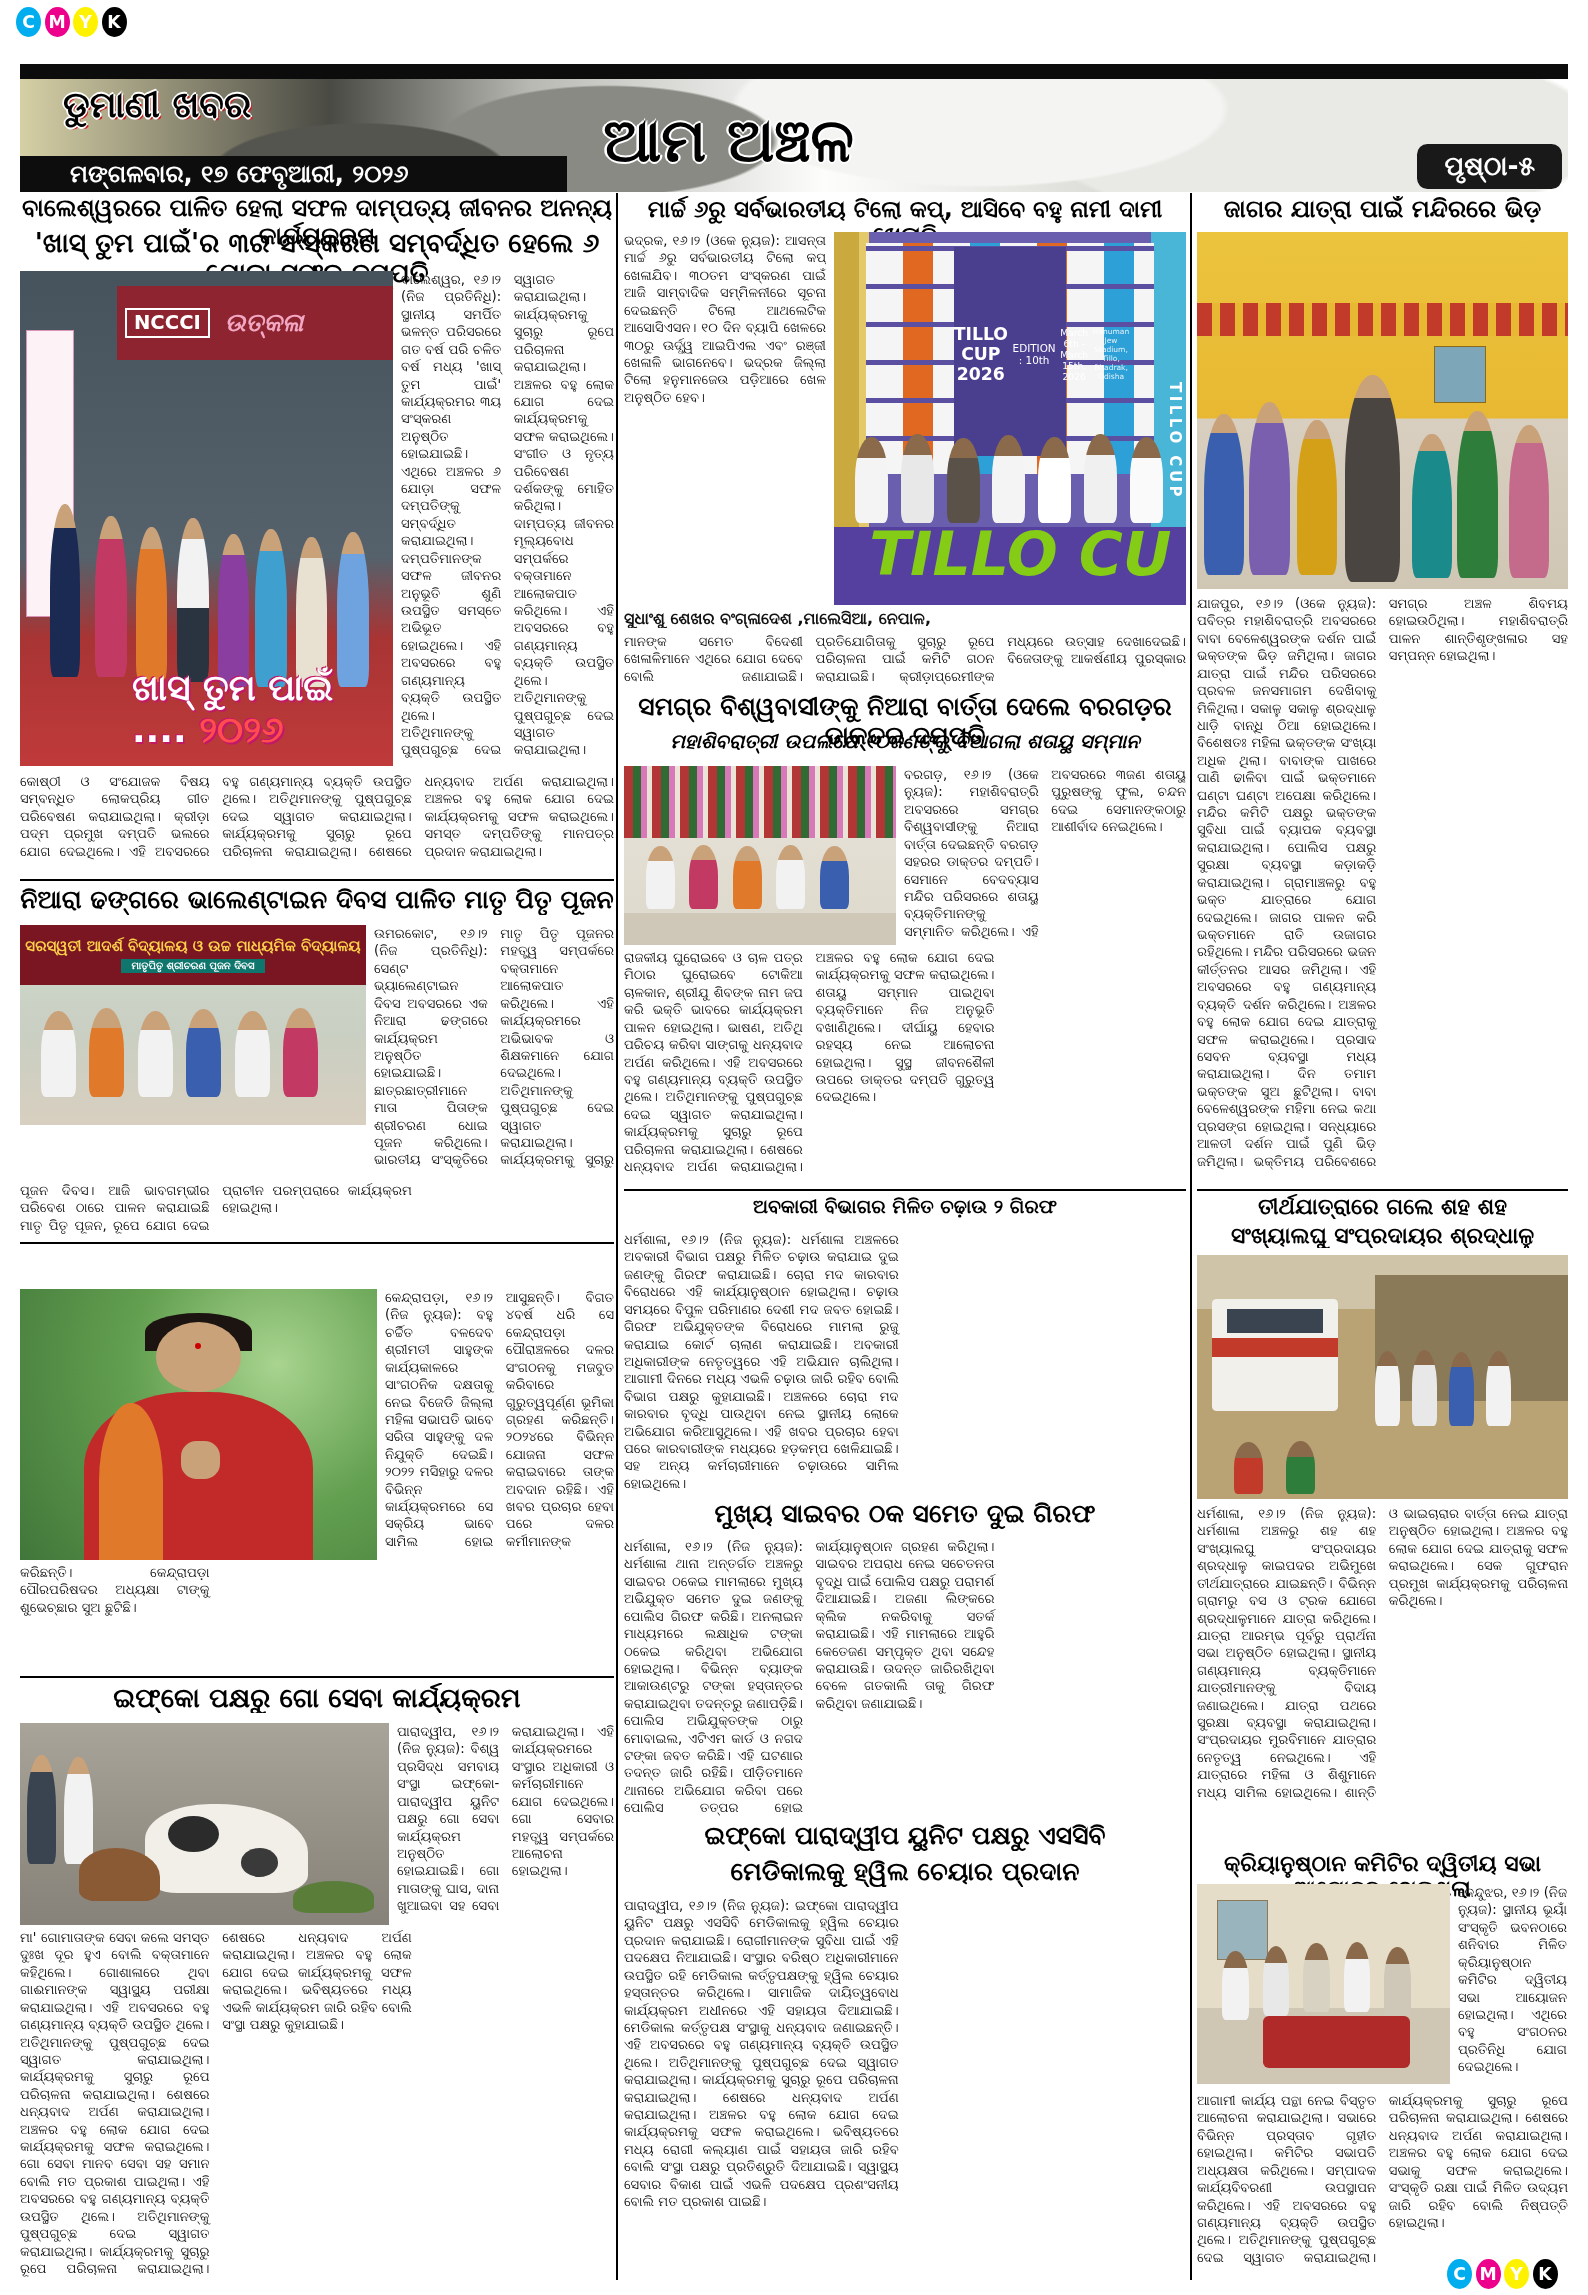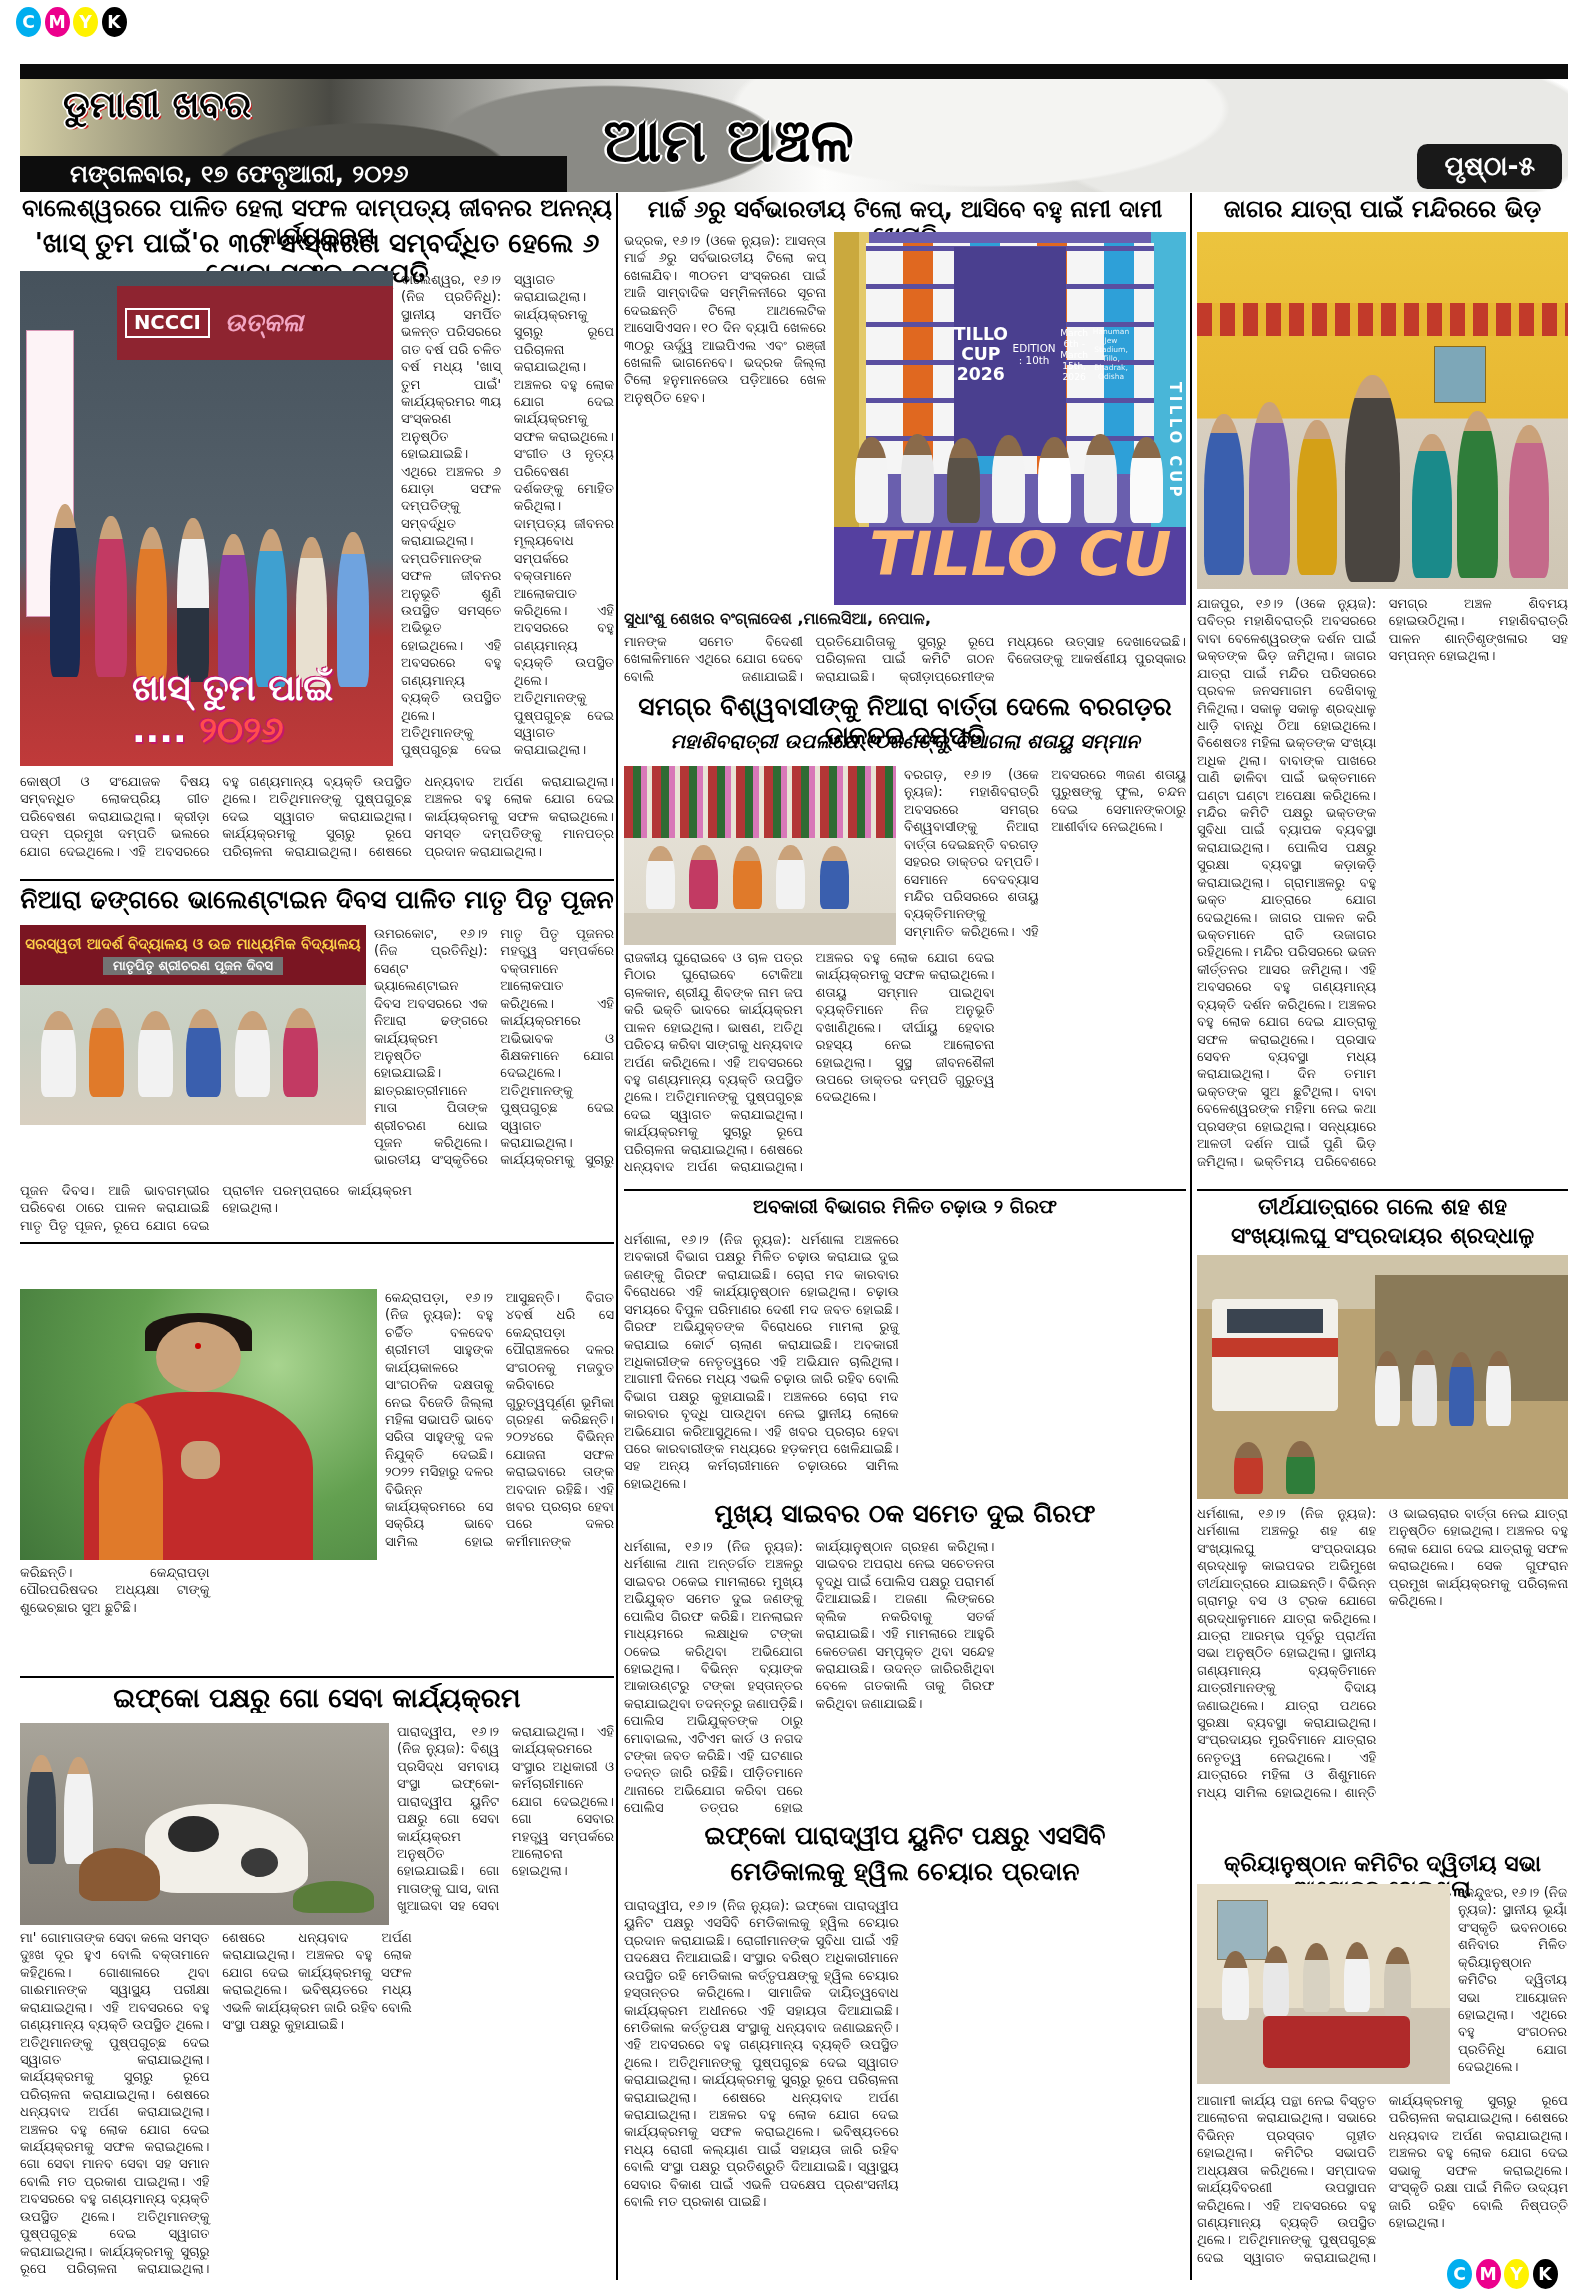--- a/index.html
+++ b/index.html
@@ -55,21 +55,21 @@
   .a1-utk{color:#f2a7c3;font-size:25px;font-weight:bold;font-style:italic}
   .a1-poster{position:absolute;left:1.5%;top:12%;width:13%;height:58%;background:#fdf3f6;border:1.2px solid #d895b5}
   .a1-caption{position:absolute;left:30%;bottom:3%;font-size:36px;font-weight:bold;color:#fff;
     text-shadow:1.7px 1.7px 0 #c2186a,-1.2px -1.2px 0 #c2186a}
   .a1-year{color:#ff4d4d}
 
   
   .ph-a2{background:linear-gradient(180deg,#cfd8cd 0%,#c9cfc2 55%,#d8cfc0 100%)}
   .a2-banner{position:absolute;left:0;top:0;width:100%;height:30%;background:#7a1522;display:flex;flex-direction:column;align-items:center;justify-content:center;gap:3.5px}
   .a2-b1{color:#ffd24a;font-size:15px;font-weight:bold;text-align:center}
-  .a2-b2{color:#fff;background:#737373;font-size:13px;font-weight:bold;padding:1.2px 10.4px}
+  .a2-b2{color:#fff;background:#0f766e;font-size:10px;font-weight:bold;padding:1.2px 10.4px}
 
   
   .ph-a3{background:radial-gradient(circle at 72% 28%,#a8d48f 0%,#63a050 45%,#41763a 100%)}
   .a3-body{position:absolute;left:18%;bottom:0;width:64%;height:62%;background:#c22a2a;border-radius:45% 45% 0 0}
   .a3-sari{position:absolute;left:22%;bottom:0;width:18%;height:58%;background:#e07a2a;border-radius:50% 50% 0 0}
   .a3-head{position:absolute;left:38%;top:12%;width:24%;height:26%;background:#caa27a;border-radius:50%}
   .a3-hair{position:absolute;left:35%;top:9%;width:30%;height:14%;background:#1c1410;border-radius:50% 50% 0 0}
   .a3-bindi{position:absolute;left:49%;top:20%;width:5.8px;height:5.8px;background:#c00;border-radius:50%}
   .a3-hands{position:absolute;left:45%;bottom:30%;width:11%;height:14%;background:#caa27a;border-radius:40%}
 
@@ -86,21 +86,21 @@
   .b1-board{position:absolute;left:9%;top:3%;width:82%;height:62%;
     background:
       repeating-linear-gradient(0deg,transparent 0 33px,#5a4fa0 33px 38px),
       repeating-linear-gradient(90deg,#f5f5f5 0 37px,#e06820 37px 67px,#f5f5f5 67px 104px,#2ea0d8 104px 134px)}
   .b1-center{position:absolute;left:34%;top:4%;width:32%;height:56%;background:#4a3f8f;color:#fff;text-align:center;
     display:flex;flex-direction:row;align-items:center;justify-content:flex-start;padding-top:5.8px;gap:4.6px}
   .b1-t1{font-size:17.3px;font-weight:bold}.b1-t2{font-size:10.4px}.b1-t3{font-size:9.2px}.b1-t4{font-size:7.5px;opacity:.85}
   .b1-side{position:absolute;right:0.5%;top:26%;height:60%;width:8%;color:#fff;font-weight:bold;font-size:15px;
     writing-mode:vertical-rl;text-align:center;letter-spacing:3.5px}
   .b1-bottom{position:absolute;left:0;bottom:0;width:100%;height:21%;background:#5540a0;overflow:hidden;
-    color:#fdba74;font-weight:bold;font-size:60px;font-style:italic;line-height:.9;padding-left:10%}
+    color:#84cc16;font-weight:bold;font-size:60px;font-style:italic;line-height:.9;padding-left:10%}
 
   
   .ph-b2{background:linear-gradient(180deg,#e8e4da 0%,#ddd8cb 100%)}
   .b2-garland{position:absolute;left:0;top:0;width:100%;height:40%;
     background:repeating-linear-gradient(90deg,#b33636 0 9.2px,#2f6b33 9.2px 17.3px,#d878b8 17.3px 23px,#e9e4d6 23px 28px)}
   .b2-floor{position:absolute;left:0;bottom:0;width:100%;height:18%;background:#cfc8b8}
 
   
   .ph-c1{background:linear-gradient(180deg,#ecc43e 0%,#e8b832 52%,#d8cfc0 52.5%,#cfc6b4 100%)}
   .c1-trim{position:absolute;left:0;top:20%;width:100%;height:9%;

